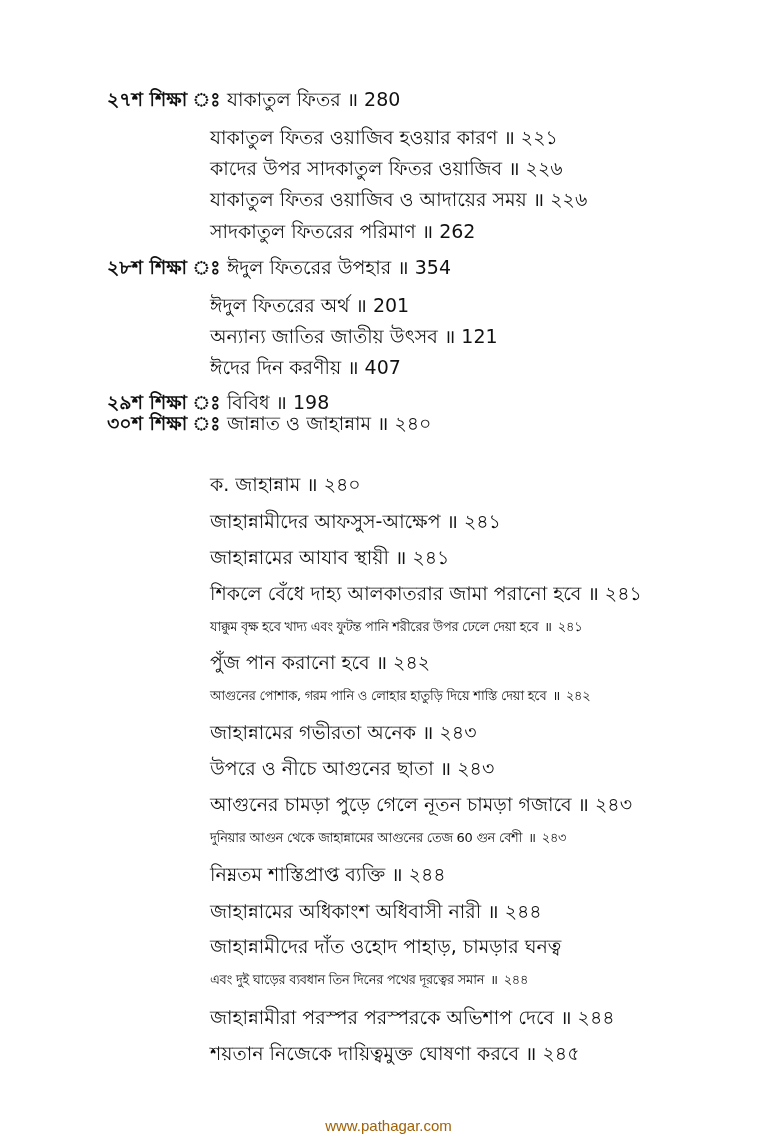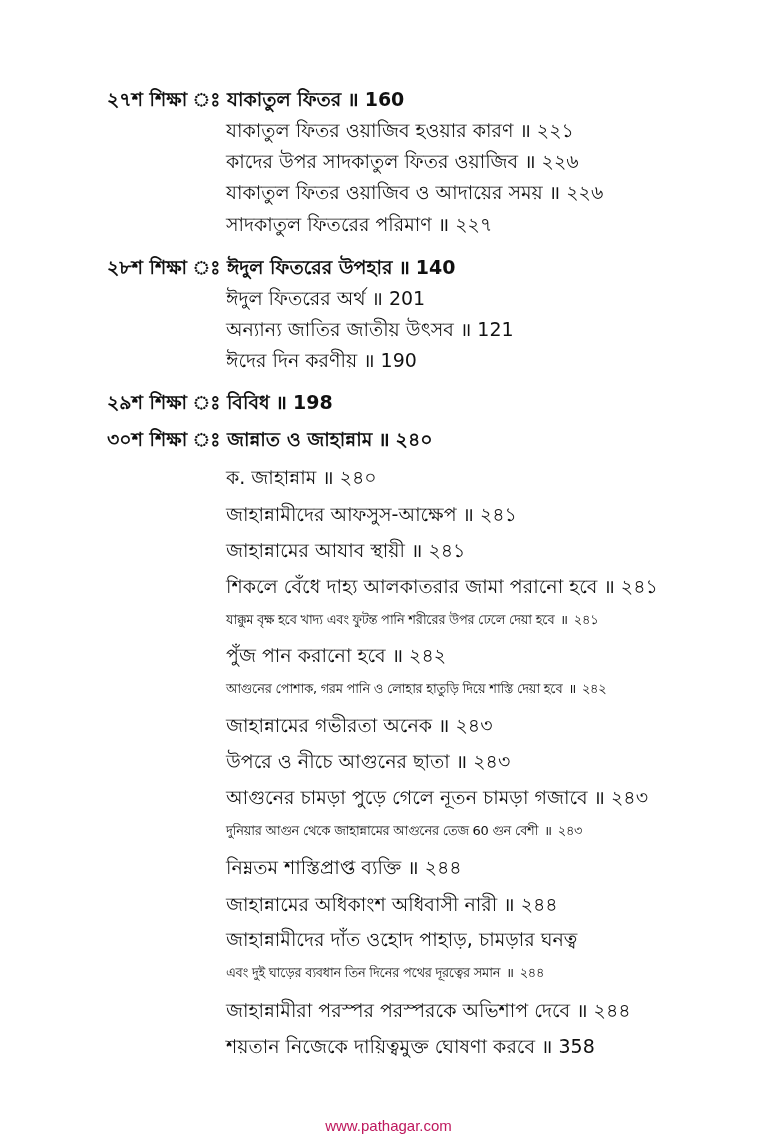--- a/index.html
+++ b/index.html
@@ -2,69 +2,69 @@
 <html><head>
   <meta charset="utf-8">
   <style>
     html, body { margin: 0; padding: 0; }
     body {
       width: 777px; height: 1146px; background: #ffffff; position: relative; overflow: hidden;
       font-family: "DejaVu Sans", "Liberation Sans", sans-serif; color: #111111;
     }
     .line { position: absolute; white-space: nowrap; line-height: 1; }
     .heading { left: 107px; font-size: 19px; font-weight: bold; }
-    .heading .title { font-weight: bold; }
-    .sub { left: 226px; font-size: 19px; }
+    .heading .title { font-weight: normal; }
+    .sub { left: 210px; font-size: 19px; margin-top: 7px; }
     .sub.small { font-size: 13px; letter-spacing: -0.3px; }
     .sep { margin: 0 6px; }
     .footer {
       position: absolute; left: 0; width: 777px; top: 1117px; text-align: center;
-      font-family: "Liberation Sans", sans-serif; font-size: 15px; color: #be185d;
+      font-family: "Liberation Sans", sans-serif; font-size: 15px; color: #a16207;
     }
   </style>
 </head>
 <body>
 
 <div class="line heading" style="top:90px">
   <span>২৭শ শিক্ষা ঃ</span>
-  <span class="title">যাকাতুল ফিতর</span><span class="sep title">॥</span><span class="title">160</span>
+  <span class="title">যাকাতুল ফিতর</span><span class="sep title">॥</span><span class="title">280</span>
 </div>
 <div class="line sub" style="top:121px"><span>যাকাতুল ফিতর ওয়াজিব হওয়ার কারণ</span><span class="sep">॥</span><span>২২১</span></div>
 <div class="line sub" style="top:152px"><span>কাদের উপর সাদকাতুল ফিতর ওয়াজিব</span><span class="sep">॥</span><span>২২৬</span></div>
 <div class="line sub" style="top:183px"><span>যাকাতুল ফিতর ওয়াজিব ও আদায়ের সময়</span><span class="sep">॥</span><span>২২৬</span></div>
-<div class="line sub" style="top:215px"><span>সাদকাতুল ফিতরের পরিমাণ</span><span class="sep">॥</span><span>২২৭</span></div>
+<div class="line sub" style="top:215px"><span>সাদকাতুল ফিতরের পরিমাণ</span><span class="sep">॥</span><span>262</span></div>
 
 <div class="line heading" style="top:258px">
   <span>২৮শ শিক্ষা ঃ</span>
-  <span class="title">ঈদুল ফিতরের উপহার</span><span class="sep title">॥</span><span class="title">140</span>
+  <span class="title">ঈদুল ফিতরের উপহার</span><span class="sep title">॥</span><span class="title">354</span>
 </div>
 <div class="line sub" style="top:289px"><span>ঈদুল ফিতরের অর্থ</span><span class="sep">॥</span><span>201</span></div>
 <div class="line sub" style="top:320px"><span>অন্যান্য জাতির জাতীয় উৎসব</span><span class="sep">॥</span><span>121</span></div>
-<div class="line sub" style="top:351px"><span>ঈদের দিন করণীয়</span><span class="sep">॥</span><span>190</span></div>
+<div class="line sub" style="top:351px"><span>ঈদের দিন করণীয়</span><span class="sep">॥</span><span>407</span></div>
 
 <div class="line heading" style="top:393px">
   <span>২৯শ শিক্ষা ঃ</span>
   <span class="title">বিবিধ</span><span class="sep title">॥</span><span class="title">198</span>
 </div>
 
-<div class="line heading" style="top:430px">
+<div class="line heading" style="top:414px">
   <span>৩০শ শিক্ষা ঃ</span>
   <span class="title">জান্নাত ও জাহান্নাম</span><span class="sep title">॥</span><span class="title">২৪০</span>
 </div>
 <div class="line sub" style="top:468px"><span>ক. জাহান্নাম</span><span class="sep">॥</span><span>২৪০</span></div>
 <div class="line sub" style="top:505px"><span>জাহান্নামীদের আফসুস-আক্ষেপ</span><span class="sep">॥</span><span>২৪১</span></div>
 <div class="line sub" style="top:541px"><span>জাহান্নামের আযাব স্থায়ী</span><span class="sep">॥</span><span>২৪১</span></div>
 <div class="line sub" style="top:577px"><span>শিকলে বেঁধে দাহ্য আলকাতরার জামা পরানো হবে</span><span class="sep">॥</span><span>২৪১</span></div>
 <div class="line sub small" style="top:613px"><span>যাক্কুম বৃক্ষ হবে খাদ্য এবং ফুটন্ত পানি শরীরের উপর ঢেলে দেয়া হবে</span><span class="sep">॥</span><span>২৪১</span></div>
 <div class="line sub" style="top:646px"><span>পুঁজ পান করানো হবে</span><span class="sep">॥</span><span>২৪২</span></div>
 <div class="line sub small" style="top:682px"><span>আগুনের পোশাক, গরম পানি ও লোহার হাতুড়ি দিয়ে শাস্তি দেয়া হবে</span><span class="sep">॥</span><span>২৪২</span></div>
 <div class="line sub" style="top:716px"><span>জাহান্নামের গভীরতা অনেক</span><span class="sep">॥</span><span>২৪৩</span></div>
 <div class="line sub" style="top:752px"><span>উপরে ও নীচে আগুনের ছাতা</span><span class="sep">॥</span><span>২৪৩</span></div>
 <div class="line sub" style="top:788px"><span>আগুনের চামড়া পুড়ে গেলে নূতন চামড়া গজাবে</span><span class="sep">॥</span><span>২৪৩</span></div>
 <div class="line sub small" style="top:824px"><span>দুনিয়ার আগুন থেকে জাহান্নামের আগুনের তেজ 60 গুন বেশী</span><span class="sep">॥</span><span>২৪৩</span></div>
 <div class="line sub" style="top:858px"><span>নিম্নতম শাস্তিপ্রাপ্ত ব্যক্তি</span><span class="sep">॥</span><span>২৪৪</span></div>
 <div class="line sub" style="top:895px"><span>জাহান্নামের অধিকাংশ অধিবাসী নারী</span><span class="sep">॥</span><span>২৪৪</span></div>
 <div class="line sub" style="top:930px"><span>জাহান্নামীদের দাঁত ওহোদ পাহাড়, চামড়ার ঘনত্ব</span></div>
 <div class="line sub small" style="top:966px"><span>এবং দুই ঘাড়ের ব্যবধান তিন দিনের পথের দূরত্বের সমান</span><span class="sep">॥</span><span>২৪৪</span></div>
 <div class="line sub" style="top:1001px"><span>জাহান্নামীরা পরস্পর পরস্পরকে অভিশাপ দেবে</span><span class="sep">॥</span><span>২৪৪</span></div>
-<div class="line sub" style="top:1037px"><span>শয়তান নিজেকে দায়িত্বমুক্ত ঘোষণা করবে</span><span class="sep">॥</span><span>358</span></div>
+<div class="line sub" style="top:1037px"><span>শয়তান নিজেকে দায়িত্বমুক্ত ঘোষণা করবে</span><span class="sep">॥</span><span>২৪৫</span></div>
 
 <div class="footer">www.pathagar.com</div>
 
 </body></html>

